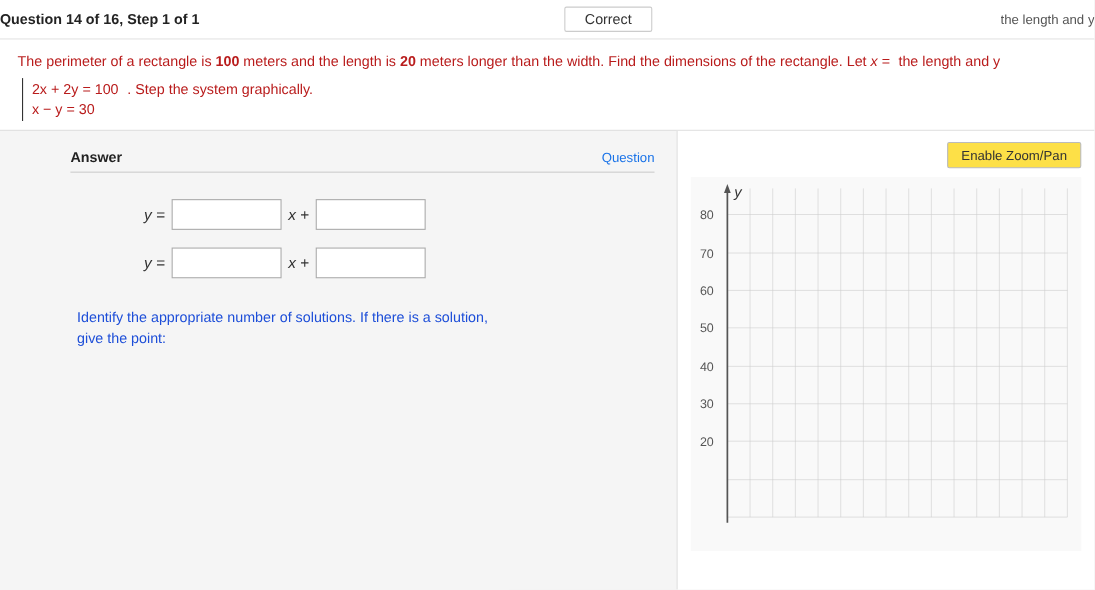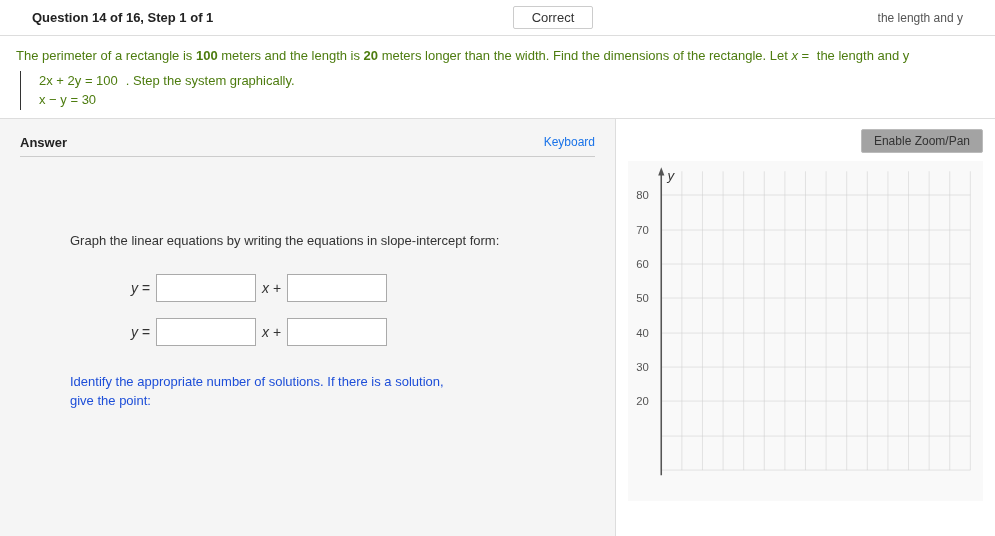--- a/index.html
+++ b/index.html
@@ -9,21 +9,21 @@
       background: #f0f0f0;
       width: 995px;
       height: 536px;
       overflow: hidden;
       position: relative;
     }
 
     .top-bar {
       background: #fff;
       border-bottom: 1px solid #ddd;
-      padding: 6px 32px;
+      padding: 6px 0;
       display: flex;
       align-items: center;
       justify-content: space-between;
     }
 
     .question-label {
       font-weight: bold;
       font-size: 13px;
       color: #222;
     }
@@ -44,36 +44,36 @@
       max-width: 160px;
       overflow: hidden;
       white-space: nowrap;
     }
 
     .problem-area {
       background: #fff;
       padding: 10px 16px 8px 16px;
       border-bottom: 1px solid #ddd;
       font-size: 13px;
-      color: #4d7c0f;
+      color: #b91c1c;
       line-height: 1.6;
     }
 
     .problem-text {
       display: flex;
       align-items: flex-start;
       gap: 4px;
       flex-wrap: wrap;
     }
 
     .system-equations {
       display: inline-flex;
       flex-direction: column;
       border-left: 1px solid #333;
-      padding-left: 18px;
+      padding-left: 8px;
       margin: 0 4px;
       font-size: 13px;
       line-height: 1.5;
     }
 
     .main-content {
       display: flex;
       height: calc(536px - 90px);
       background: #f5f5f5;
     }
@@ -88,21 +88,22 @@
 
     .answer-header {
       font-size: 13px;
       font-weight: bold;
       color: #222;
       margin-bottom: 16px;
       border-bottom: 1px solid #ccc;
       padding-bottom: 6px;
       display: flex;
       justify-content: space-between;
-      align-items: flex-start;
+      align-items: flex-end;
+      margin-left: 44px;
     }
 
     .keyboard-btn {
       font-size: 12px;
       color: #1a73e8;
       cursor: pointer;
       background: none;
       border: none;
     }
 
@@ -159,21 +160,21 @@
       flex-direction: column;
       align-items: flex-end;
       padding-top: 4px;
     }
 
     .zoom-btn {
       margin: 6px 12px 4px 0;
       padding: 4px 12px;
       font-size: 12px;
       border: 1px solid #bbb;
-      background: #a3a3a3;
+      background: #fde047;
       cursor: pointer;
       color: #333;
       border-radius: 2px;
     }
 
     .graph-container {
       width: 355px;
       height: 340px;
       margin: 4px auto 0 auto;
       position: relative;
@@ -208,24 +209,23 @@
     </span>
     <span>. Step the system graphically.</span>
   </div>
 </div>
 
 <div class="main-content">
 
   <div class="left-panel">
     <div class="answer-header">
       <span>Answer</span>
-      <button class="keyboard-btn">Keyboard</button>
-    </div>
-
-    <div class="instruction-text">Graph the linear equations by writing the equations in slope-intercept form:</div>
+      <button class="keyboard-btn">Question</button>
+    </div>
+
 
     <div class="equation-row">
       <span class="eq-label"><em>y</em> =</span>
       <input class="eq-input" type="text" placeholder="" style="">
       <span class="eq-plus"><em>x</em> +</span>
       <input class="eq-input" type="text" placeholder="" style="">
     </div>
 
     <div class="equation-row">
       <span class="eq-label"><em>y</em> =</span>

